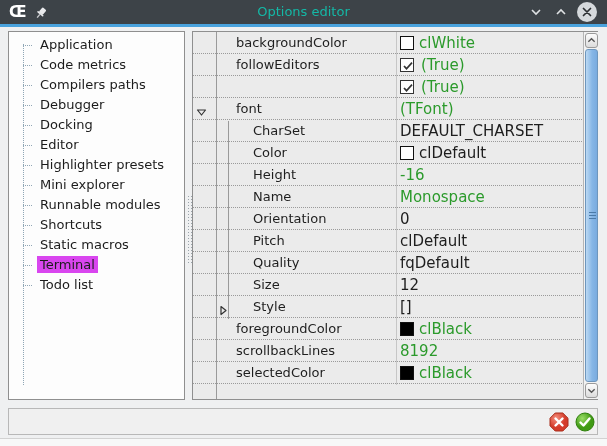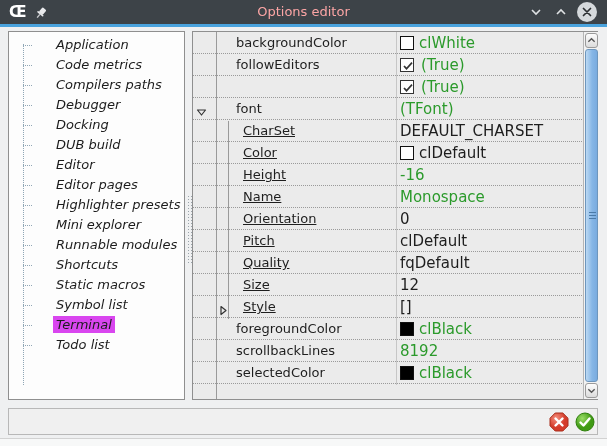--- a/index.html
+++ b/index.html
@@ -5,45 +5,45 @@
   * { margin:0; padding:0; box-sizing:border-box; }
   html,body { width:607px; height:446px; }
   body { font-family:"DejaVu Sans","Liberation Sans",sans-serif; background:#eff0f1; position:relative; overflow:hidden; }
   #window { position:absolute; inset:0; }
 
   
   .titlebar { position:absolute; left:0; top:0; width:607px; height:24px; background:#3d4348; display:flex; align-items:center; }
   .accent-line { position:absolute; left:0; top:24px; width:607px; height:3px; background:#4aa3dd; }
   .app-logo { position:absolute; left:9px; top:3px; color:#ffffff; font-size:15px; font-weight:bold; letter-spacing:-1px; }
   .pin-ico { position:absolute; left:34px; top:5px; }
-  .tb-title { position:absolute; left:0; width:100%; text-align:center; color:#fca5a5; font-size:13px; top:4px; }
+  .tb-title { position:absolute; left:0; width:100%; text-align:center; color:#14b8a6; font-size:13px; top:4px; }
   .tb-btn { position:absolute; top:4px; width:16px; height:16px; display:flex; align-items:center; justify-content:center; }
   .tb-min { left:528px; } .tb-max { left:553px; }
   .tb-close { position:absolute; left:577px; top:2px; width:20px; height:20px; border-radius:50%; background:#d5d9dc; display:flex; align-items:center; justify-content:center; }
 
   
   .sidebar { position:absolute; left:8px; top:31px; width:177px; height:369px; background:#fdfdfd; border:1px solid #8f8f8f; overflow:hidden; }
   .treeline { position:absolute; left:14px; top:12px; height:341px; border-left:1px dotted #8fa6b5; }
-  .tree-item { position:relative; height:20px; line-height:20px; font-size:13px; color:#1c1c1c; padding-left:44px; white-space:nowrap;font-style:italic; }
+  .tree-item { position:relative; height:20px; line-height:20px; font-size:13px; color:#1c1c1c; padding-left:28px; white-space:nowrap; }
   .tree-item::before { content:""; position:absolute; left:14px; top:10px; width:9px; border-top:1px dotted #8fa6b5; }
   .tree-item .lbl { padding:1px 3px; }
   .tree-item.selected .lbl { background:#d946ef; }
   .sidebar-inner { padding-top:3px; }
   .splitter-grip { position:absolute; left:187px; top:195px; width:5px; height:70px;
     background-image:radial-gradient(#9aa4ab 1px, transparent 1px); background-size:3px 3px; }
 
   
   .grid { position:absolute; left:192px; top:31px; width:406px; height:369px; background:#ebebeb; border:1px solid #8f8f8f; }
   .gutter-line { position:absolute; left:23px; top:0; height:367px; border-left:1px solid #9a9a9a; }
   .sub-line { position:absolute; left:35px; border-left:1px solid #9a9a9a; }
   .col-divider { position:absolute; left:203px; top:0; height:353px; border-left:1px solid #c6c6c6; }
   .rows { position:absolute; left:0; top:0; width:389px; }
   .prow { position:relative; height:22px; border-bottom:1px dotted #9a9a9a; }
   .pname { position:absolute; top:0; height:22px; line-height:21px; font-size:13px; color:#1e1e1e; white-space:nowrap;margin-left:14px; }
-  .pname.i0 { left:29px; } .pname.i1 { left:36px;text-decoration:underline; }
+  .pname.i0 { left:29px; } .pname.i1 { left:46px; }
   .pvalue { position:absolute; left:203px; top:0; height:22px; line-height:21px; font-size:15px; display:flex; align-items:center; padding-left:4px; white-space:nowrap; }
   .pvalue.green { color:#2b9a2b; } .pvalue.dark { color:#1e1e1e; }
   .swatch { width:14px; height:14px; border:1px solid #111; margin-right:5px; flex:0 0 auto; }
   .swatch.white { background:#ffffff; } .swatch.black { background:#000000; }
   .cbx { width:14px; height:14px; border:1px solid #333; background:#fff; margin-right:7px; position:relative; flex:0 0 auto; }
   .cbx svg { position:absolute; left:1px; top:1px; }
   .expander { position:absolute; top:5px; width:11px; height:11px; }
   .expander.i0 { left:3px; } .expander.i1 { left:25px; }
 
   
@@ -96,29 +96,26 @@
   <div class="accent-line"></div>
 
   <div class="sidebar">
     <div class="treeline"></div>
     <div class="sidebar-inner" id="sidebar-items">
         <div class="tree-item"><span class="lbl">Application</span></div>
         <div class="tree-item"><span class="lbl">Code metrics</span></div>
         <div class="tree-item"><span class="lbl">Compilers paths</span></div>
         <div class="tree-item"><span class="lbl">Debugger</span></div>
         <div class="tree-item"><span class="lbl">Docking</span></div>
-        <div class="tree-item"><span class="lbl">DUB build</span></div>
         <div class="tree-item"><span class="lbl">Editor</span></div>
-        <div class="tree-item"><span class="lbl">Editor pages</span></div>
         <div class="tree-item"><span class="lbl">Highlighter presets</span></div>
         <div class="tree-item"><span class="lbl">Mini explorer</span></div>
         <div class="tree-item"><span class="lbl">Runnable modules</span></div>
         <div class="tree-item"><span class="lbl">Shortcuts</span></div>
         <div class="tree-item"><span class="lbl">Static macros</span></div>
-        <div class="tree-item"><span class="lbl">Symbol list</span></div>
         <div class="tree-item selected"><span class="lbl">Terminal</span></div>
         <div class="tree-item"><span class="lbl">Todo list</span></div>
       </div>
   </div>
   <div class="splitter-grip"></div>
 
   <div class="grid">
     <div class="gutter-line"></div>
     <div class="sub-line" id="sub-line" style="top: 89px; height: 198px;"></div>
     <div class="col-divider"></div>

